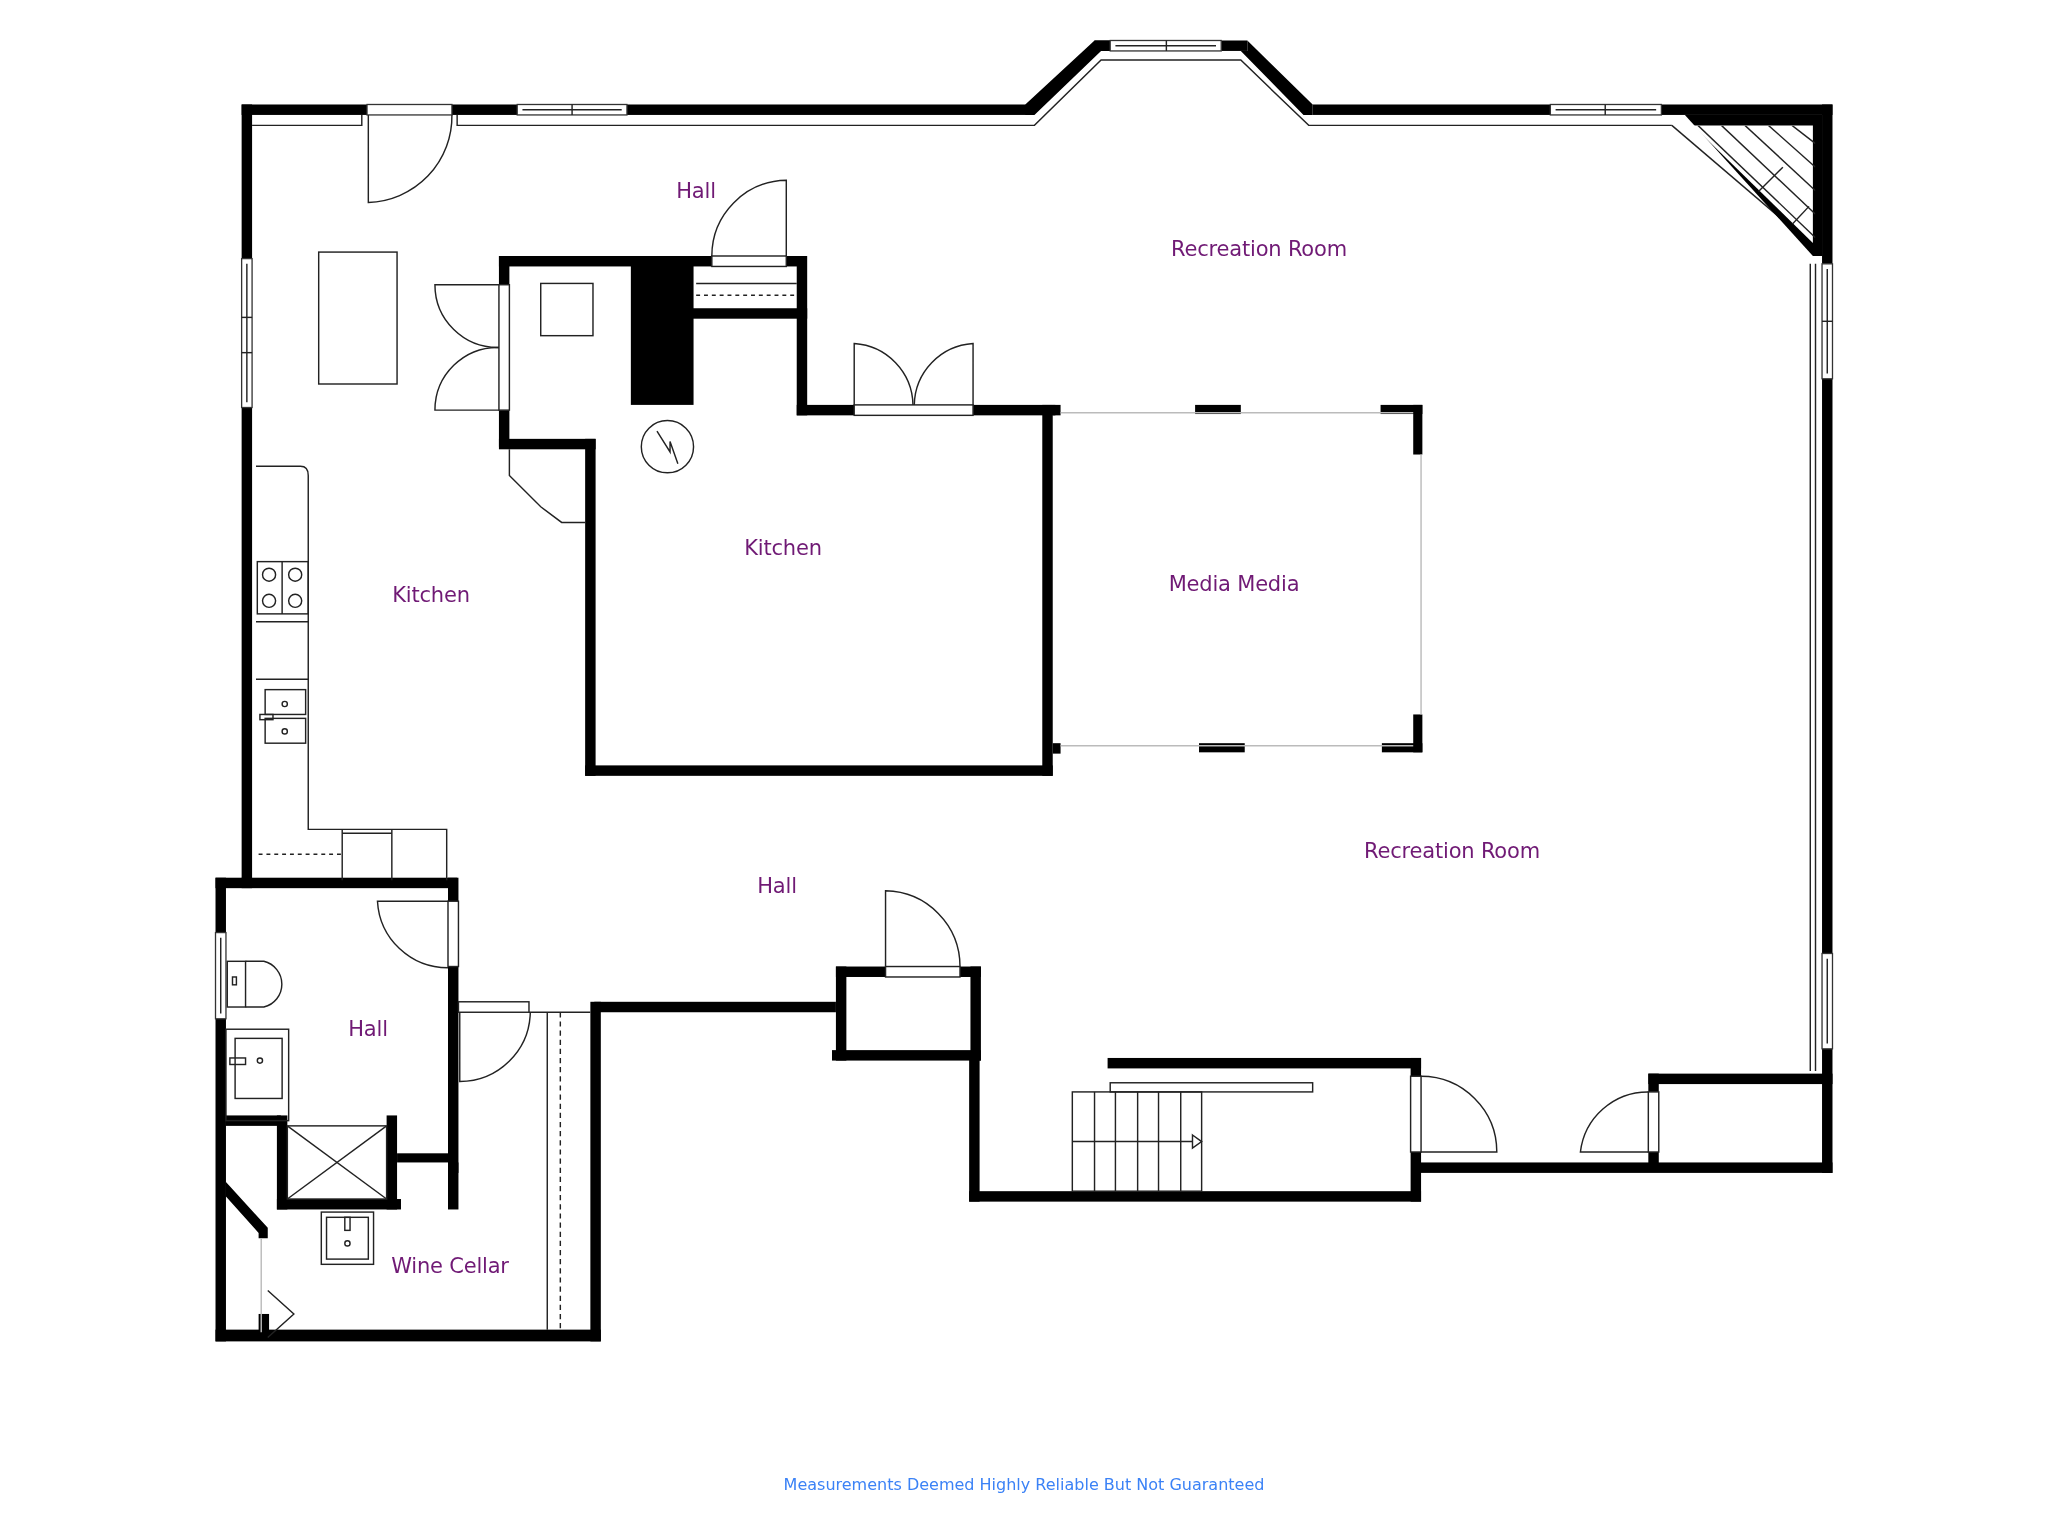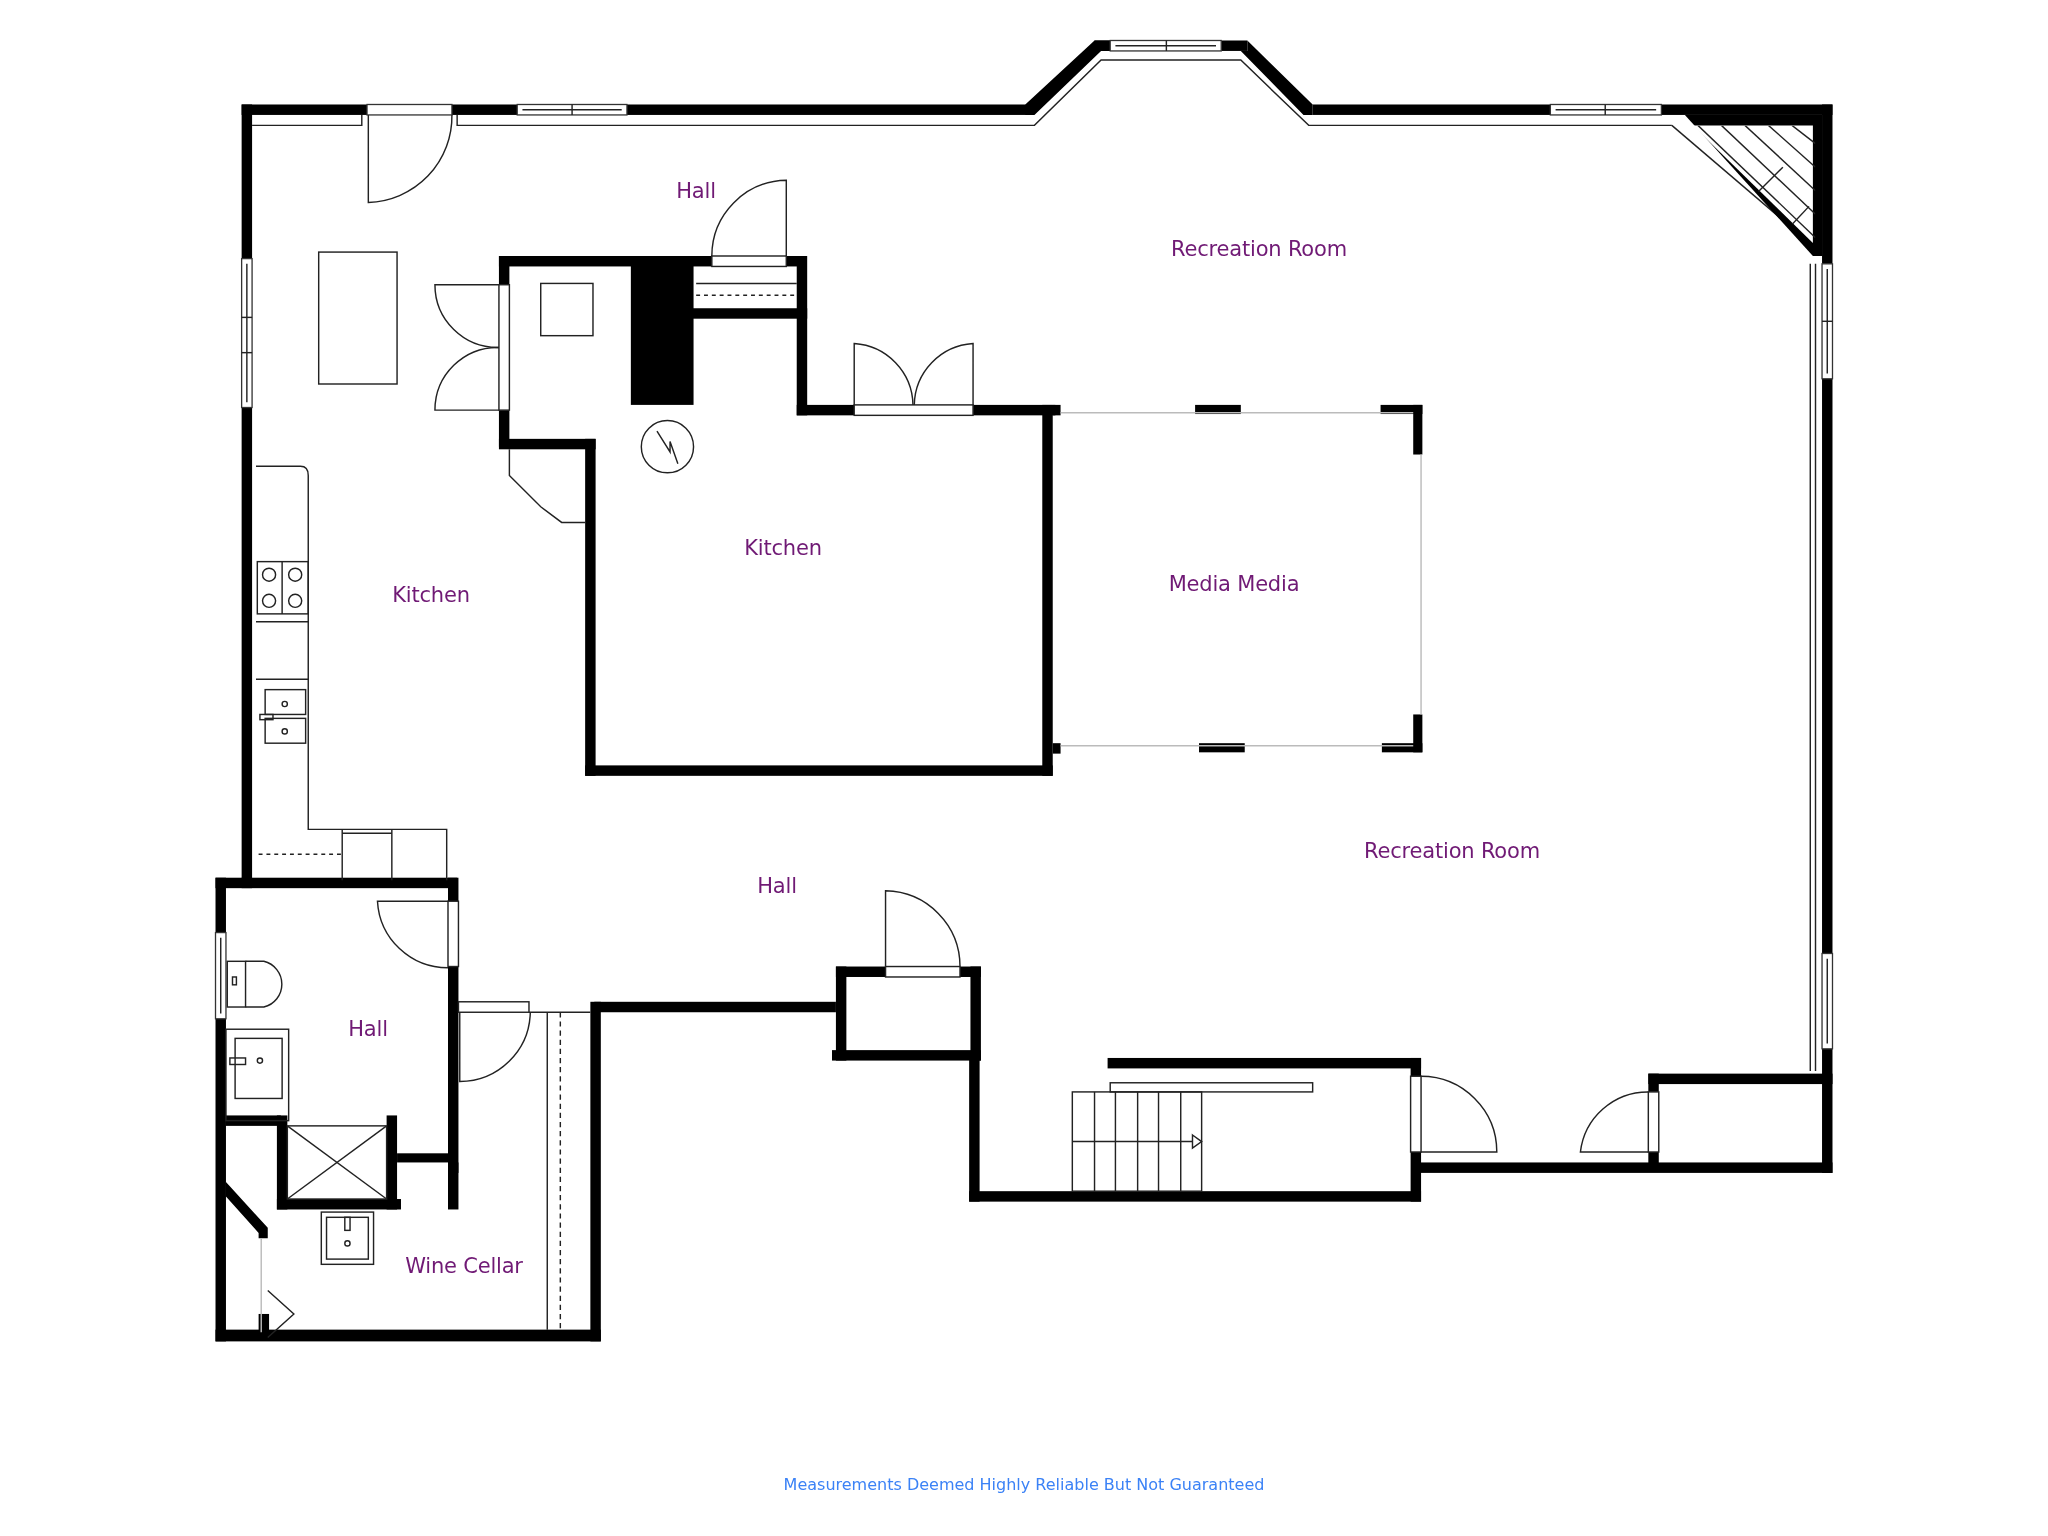--- a/index.html
+++ b/index.html
@@ -262,15 +262,15 @@
 </svg>
 
 <div class="label" style="left:696px;top:191px;">Hall</div>
 <div class="label" style="left:1259px;top:249px;">Recreation Room</div>
 <div class="label" style="left:783px;top:548px;">Kitchen</div>
 <div class="label" style="left:431px;top:595px;">Kitchen</div>
 <div class="label" style="left:1234px;top:584px;">Media Media</div>
 <div class="label" style="left:1452px;top:851px;">Recreation Room</div>
 <div class="label" style="left:777px;top:886px;">Hall</div>
 <div class="label" style="left:368px;top:1029px;">Hall</div>
-<div class="label" style="left:464px;top:1266px;">Wine Cellar</div>
+<div class="label" style="left:450px;top:1266px;">Wine Cellar</div>
 
 <div class="footer">Measurements Deemed Highly Reliable But Not Guaranteed</div>
 
 </body></html>

